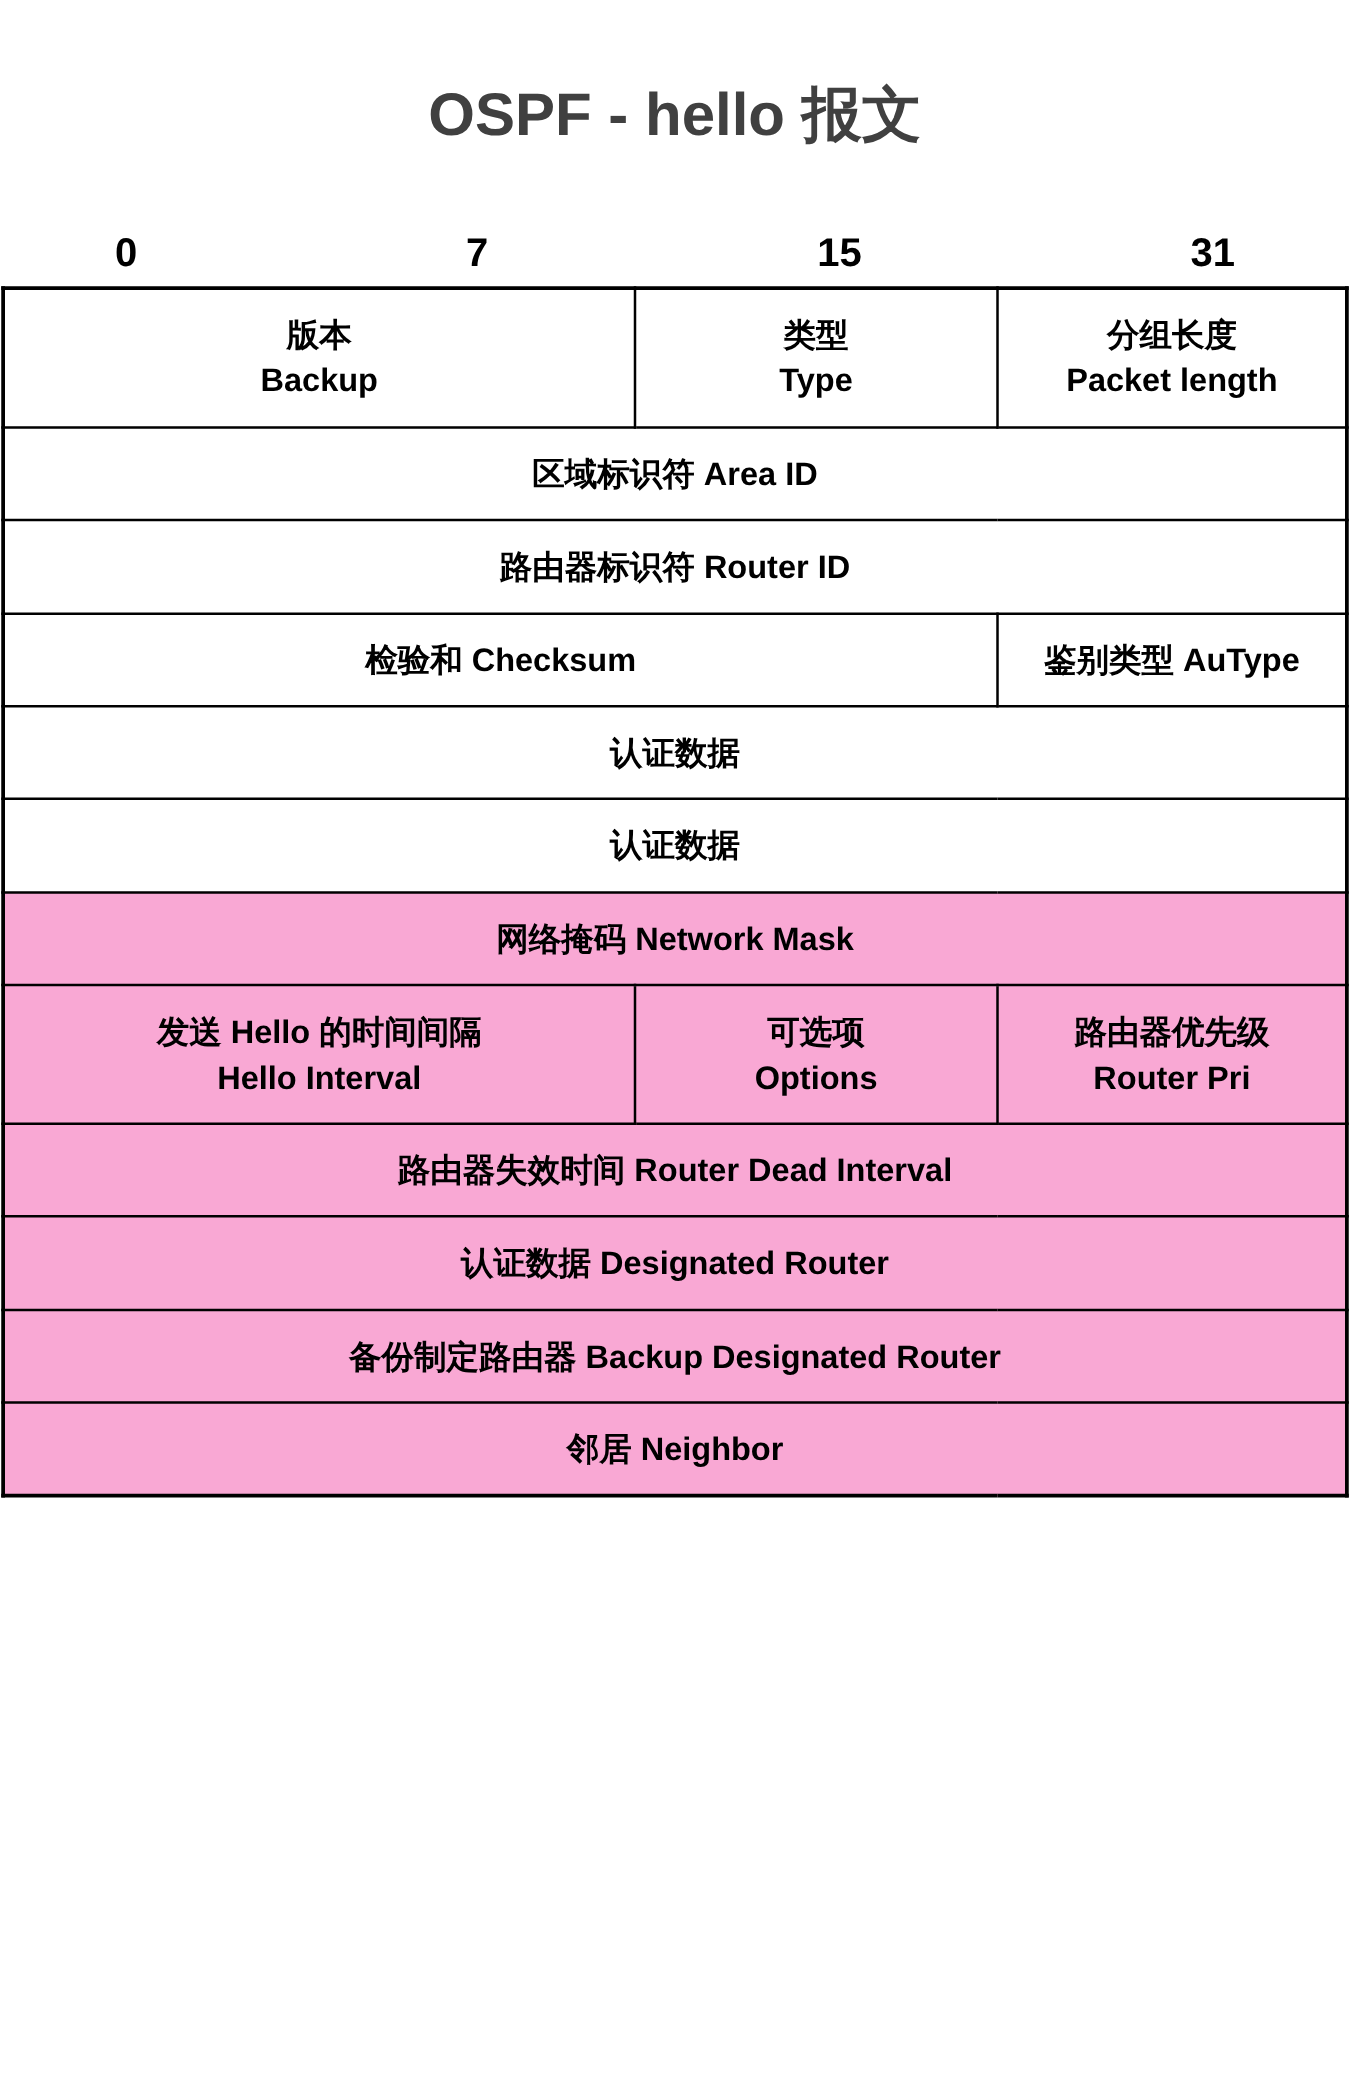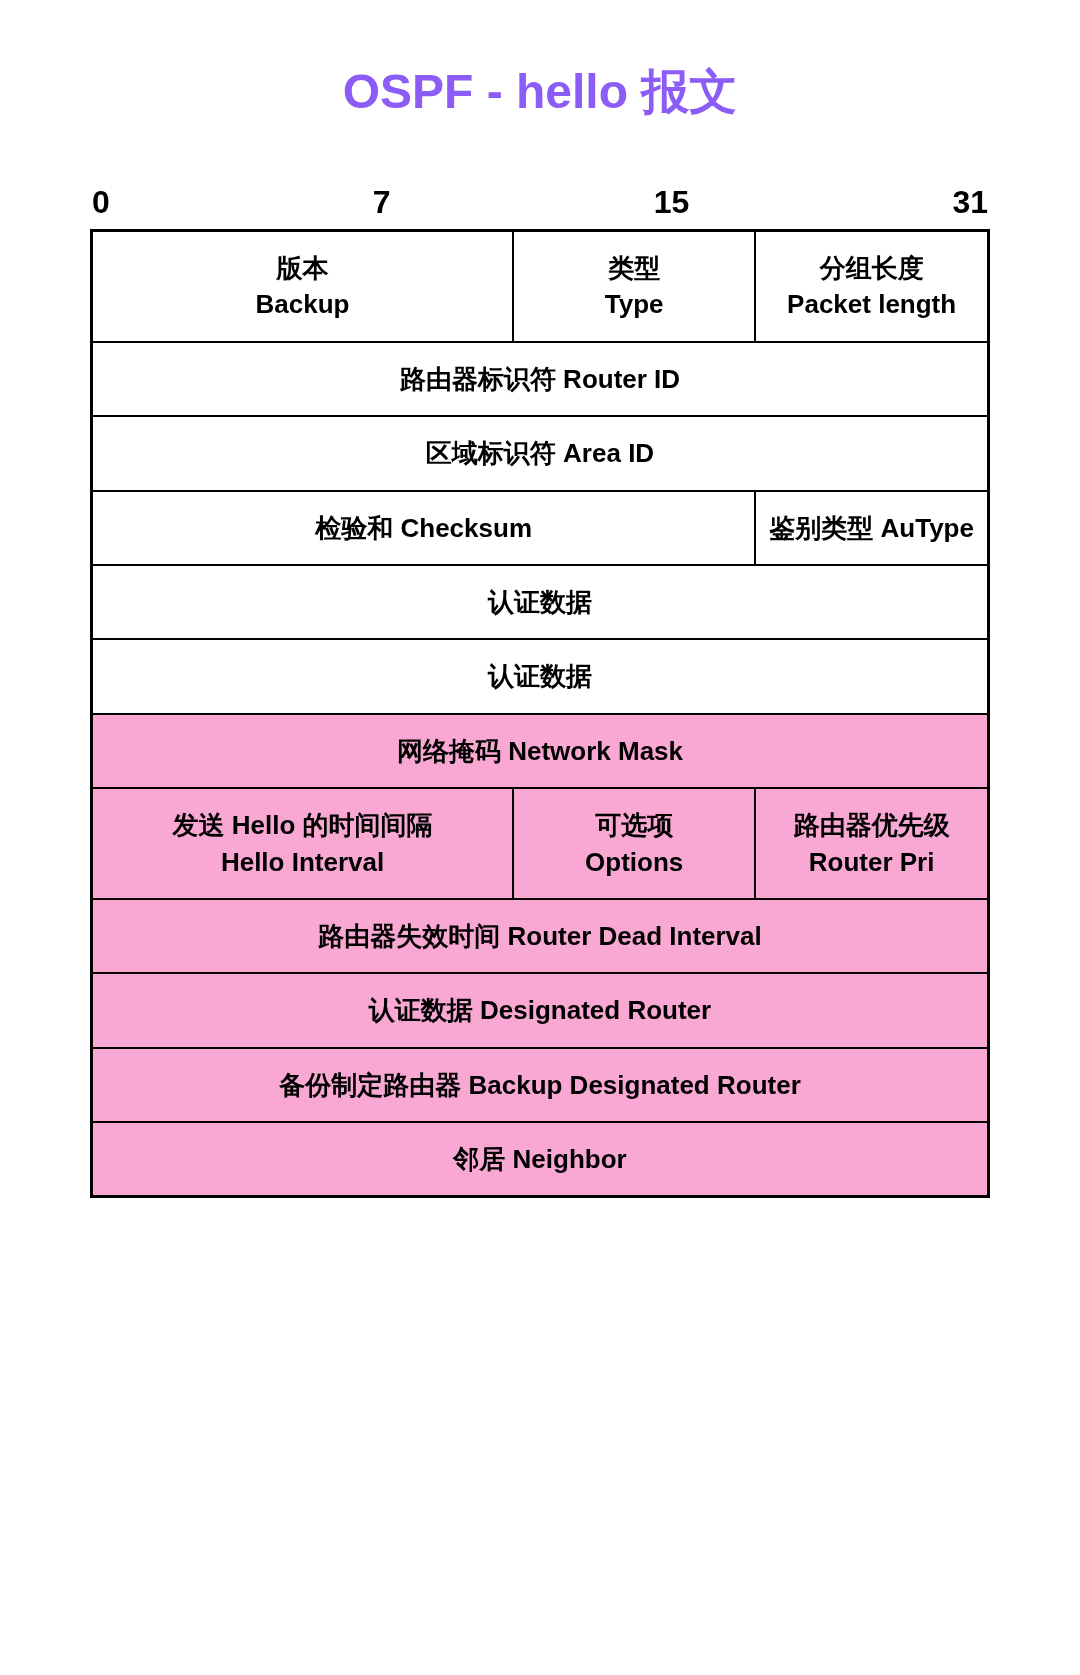--- a/index.html
+++ b/index.html
@@ -15,39 +15,39 @@
       min-height: 1675px;
       display: flex;
       flex-direction: column;
       align-items: center;
       padding: 40px 60px;
     }
 
     .page-title {
       font-size: 48px;
       font-weight: bold;
-      color: #8b5cf6;
+      color: #404040;
       text-align: center;
       margin-bottom: 60px;
       margin-top: 20px;
     }
 
     .bit-labels {
       display: flex;
       width: 900px;
       justify-content: space-between;
       margin-bottom: 8px;
       font-size: 32px;
       font-weight: bold;
       color: #000000;
       padding: 0 2px;
     }
 
     .packet-table {
-      width: 900px;
+      width: 1078px;
       border-collapse: collapse;
       border: 3px solid #000000;
     }
 
     .packet-table td {
       border: 2px solid #000000;
       text-align: center;
       vertical-align: middle;
       padding: 18px 10px;
       font-size: 26px;
@@ -121,29 +121,29 @@
         <span>Type</span>
       </td>
       <td class="cell-white cell-packet-length">
         <span>分组长度</span><br>
         <span>Packet length</span>
       </td>
     </tr>
 
     <tr>
       <td class="cell-white" colspan="3">
+        <span>区域标识符</span>
+        <span> Area ID</span>
+      </td>
+    </tr>
+
+    <tr>
+      <td class="cell-white" colspan="3">
         <span>路由器标识符</span>
         <span> Router ID</span>
-      </td>
-    </tr>
-
-    <tr>
-      <td class="cell-white" colspan="3">
-        <span>区域标识符</span>
-        <span> Area ID</span>
       </td>
     </tr>
 
     <tr>
       <td class="cell-white cell-checksum" colspan="2">
         <span>检验和</span>
         <span> Checksum</span>
       </td>
       <td class="cell-white cell-autype">
         <span>鉴别类型</span>

